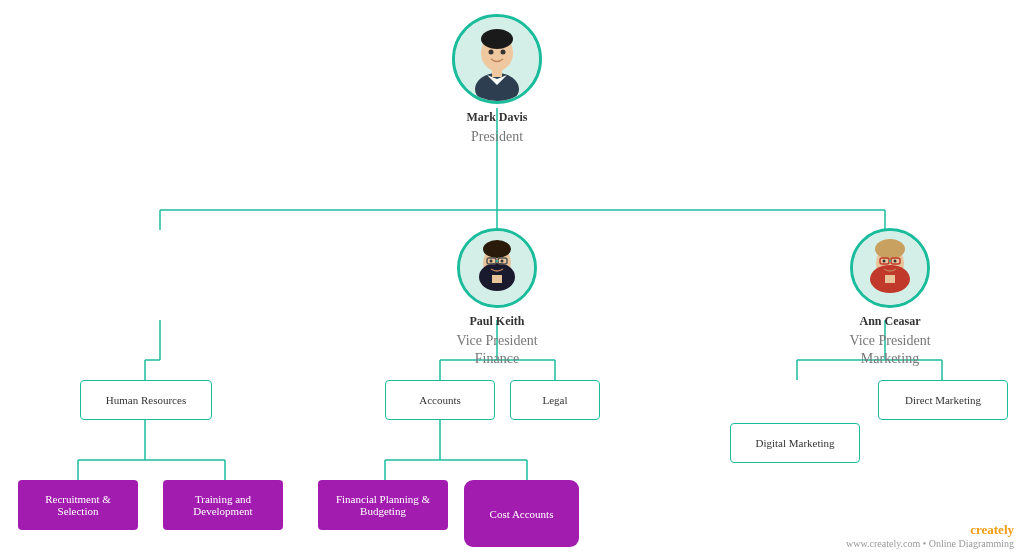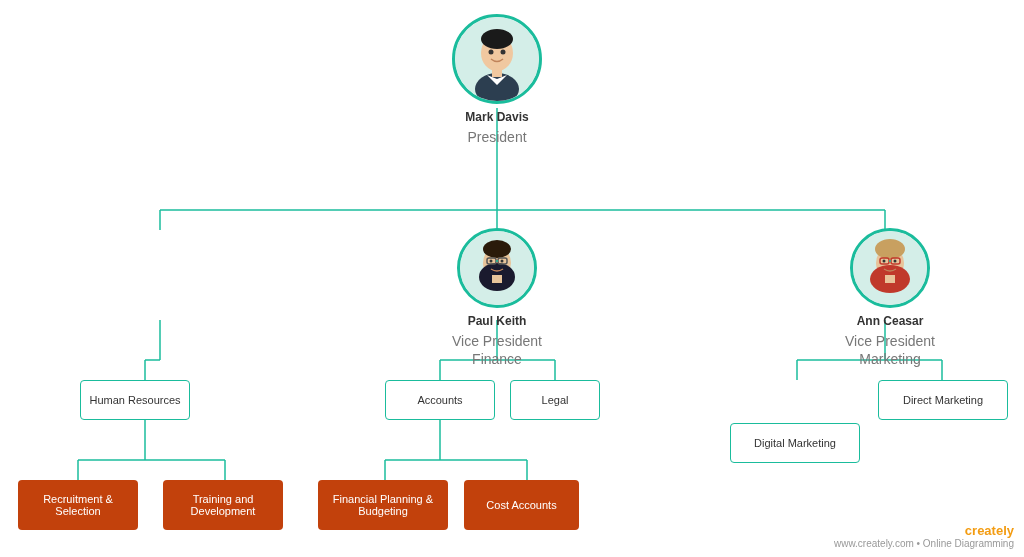--- a/index.html
+++ b/index.html
@@ -10,20 +10,21 @@
       height: 557px;
       overflow: hidden;
       position: relative;
     }
 
     .org-chart {
       width: 1024px;
       height: 557px;
       position: relative;
       background: #fff;
+      font-family: Liberation Serif, serif;
     }
 
     
     .connector-svg {
       position: absolute;
       top: 0; left: 0;
       width: 100%; height: 100%;
       pointer-events: none;
     }
 
@@ -80,21 +81,21 @@
       align-items: center;
       justify-content: center;
       text-align: center;
       font-size: 11px;
       color: #333;
       font-weight: 500;
       padding: 6px 8px;
     }
 
     .box-node.filled {
-      background: #c2410c;
+      background: #a21caf;
       color: #fff;
       border: none;
       border-radius: 4px;
       font-size: 11px;
       font-weight: 500;
     }
 
     
     .creately-logo {
       position: absolute;
@@ -219,21 +220,21 @@
         <line x1="36" y1="30" x2="38" y2="30" stroke="#c0392b" stroke-width="1"></line>
         <ellipse cx="31" cy="30" rx="1.5" ry="1.5" fill="#333"></ellipse>
         <ellipse cx="42" cy="30" rx="1.5" ry="1.5" fill="#333"></ellipse>
         <path d="M31 38 Q37 42 43 38" stroke="#c0835a" stroke-width="1.5" fill="none"></path>
       </svg>
     </div>
     <div class="person-name">Ann Ceasar</div>
     <div class="person-title">Vice President Marketing</div>
   </div>
 
-  <div class="box-node" style="left:80px; top:380px; width:110px; height:40px;">
+  <div class="box-node" style="left:80px; top:380px; width:132px; height:40px;">
     <span>Human Resources</span>
   </div>
   <div class="box-node" style="left:385px; top:380px; width:110px; height:40px;">
     <span>Accounts</span>
   </div>
   <div class="box-node" style="left:510px; top:380px; width:90px; height:40px;">
     <span>Legal</span>
   </div>
   <div class="box-node" style="left:730px; top:380px; width:130px; height:40px;margin-top:43px;">
     <span>Digital Marketing</span>
@@ -244,21 +245,21 @@
 
   <div class="box-node filled" style="left:18px; top:480px; width:120px; height:50px;">
     <span>Recruitment &amp; Selection</span>
   </div>
   <div class="box-node filled" style="left:163px; top:480px; width:120px; height:50px;">
     <span>Training and Development</span>
   </div>
   <div class="box-node filled" style="left:318px; top:480px; width:130px; height:50px;">
     <span>Financial Planning &amp; Budgeting</span>
   </div>
-  <div class="box-node filled" style="left:464px; top:480px; width:115px; height:50px;">
+  <div class="box-node filled" style="left:464px; top:480px; width:115px; height:67px;border-radius:9px;">
     <span>Cost Accounts</span>
   </div>
 
   <div class="creately-logo">
     <span class="brand">creately</span><br>
     <span>www.creately.com • Online Diagramming</span>
   </div>
 
 </div>
 

